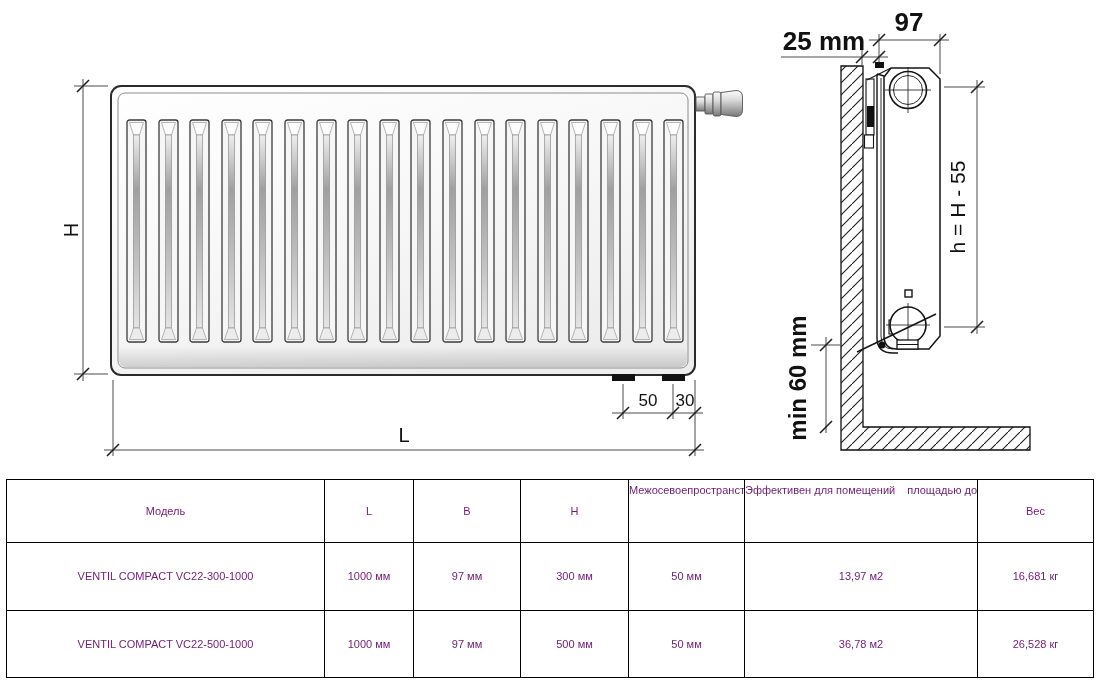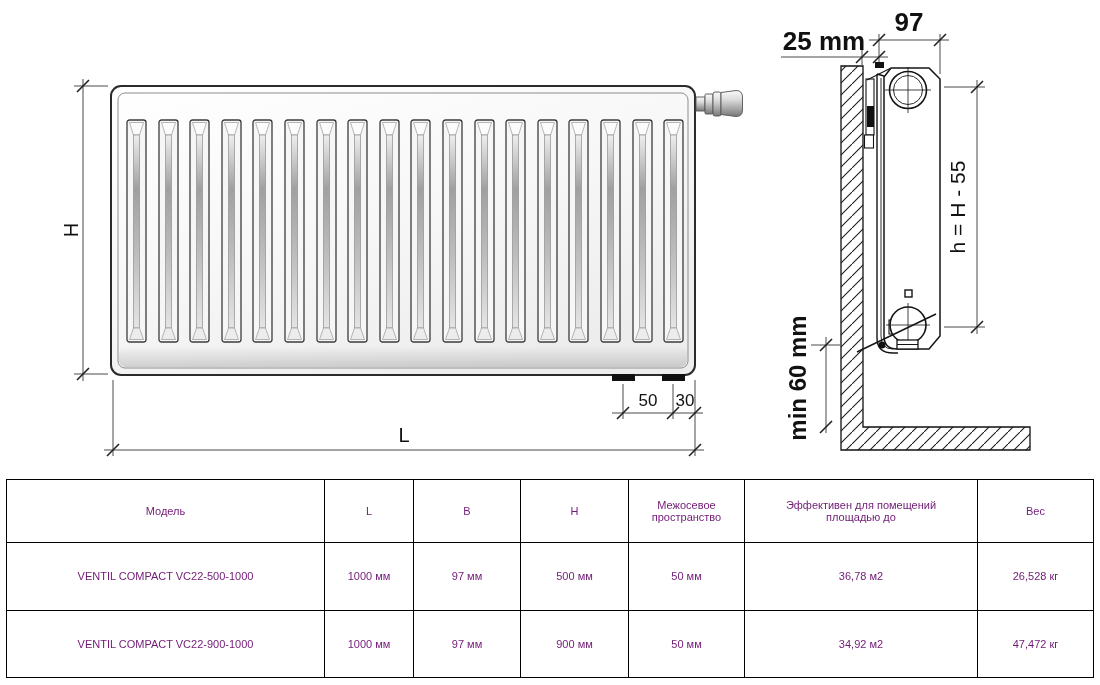--- a/index.html
+++ b/index.html
@@ -13,21 +13,21 @@
   .fs-big{font-size:26px;font-weight:600;}
   .fs-min60{font-size:24px;font-weight:700;}
   .fs-axis{font-size:21px;}
   
   #spec-table{position:absolute;left:6px;top:479px;width:1087px;height:199px;
               border-collapse:collapse;table-layout:fixed;font-size:11px;color:#701a75;}
   #spec-table th,#spec-table td{border:1.3px solid #000;text-align:center;vertical-align:middle;
               padding:0;font-weight:400;overflow:hidden;white-space:nowrap;}
   #spec-table thead tr{height:63px;}
   #spec-table tbody tr{height:22.6px;}
-  .th2{display:flex;flex-direction:column;justify-content:center;height:54px;}
+  .th2{display:flex;flex-direction:row;justify-content:space-between;height:54px;}
 </style>
 </head>
 <body>
 
 <div id="stage">
 
 <svg id="drawing" width="1100" height="478" viewBox="0 0 1100 478">
   <defs>
     <linearGradient id="gBody" x1="0" y1="0" x2="0.6" y2="1">
       <stop offset="0" stop-color="#ffffff"></stop>
@@ -223,33 +223,33 @@
             <div class="th2">
         <span>Эффективен для помещений</span>
         <span>площадью до</span>
             </div>
           </th>
       <th>Вес</th>
     </tr>
   </thead>
   <tbody>
     <tr>
+      <td>VENTIL COMPACT VC22-300-1000</td>
+      <td>1000 мм</td>
+      <td>97 мм</td>
+      <td>300 мм</td>
+      <td>50 мм</td>
+      <td>13,97 м2</td>
+      <td>16,681 кг</td>
+    </tr>
+    <tr>
       <td>VENTIL COMPACT VC22-500-1000</td>
       <td>1000 мм</td>
       <td>97 мм</td>
       <td>500 мм</td>
       <td>50 мм</td>
       <td>36,78 м2</td>
       <td>26,528 кг</td>
     </tr>
-    <tr>
-      <td>VENTIL COMPACT VC22-900-1000</td>
-      <td>1000 мм</td>
-      <td>97 мм</td>
-      <td>900 мм</td>
-      <td>50 мм</td>
-      <td>34,92 м2</td>
-      <td>47,472 кг</td>
-    </tr>
   </tbody>
 </table>
 
 </div>
 
 </body></html>

